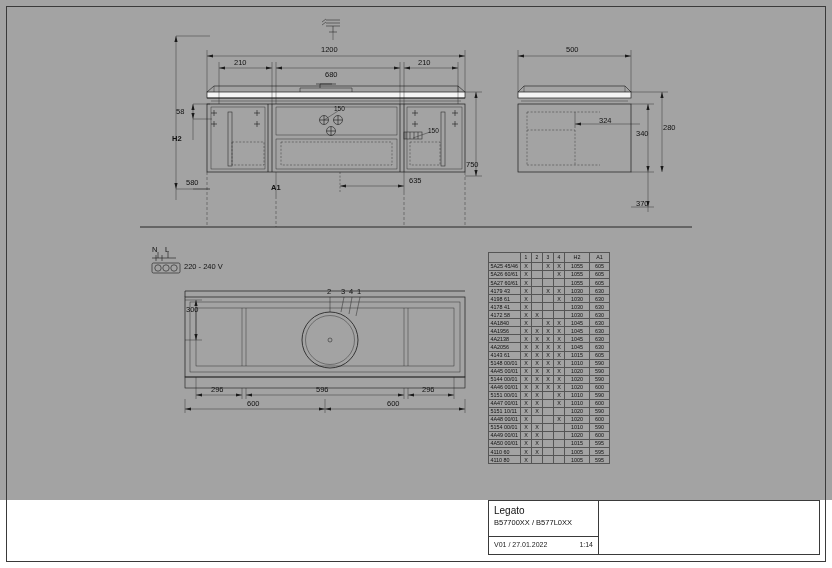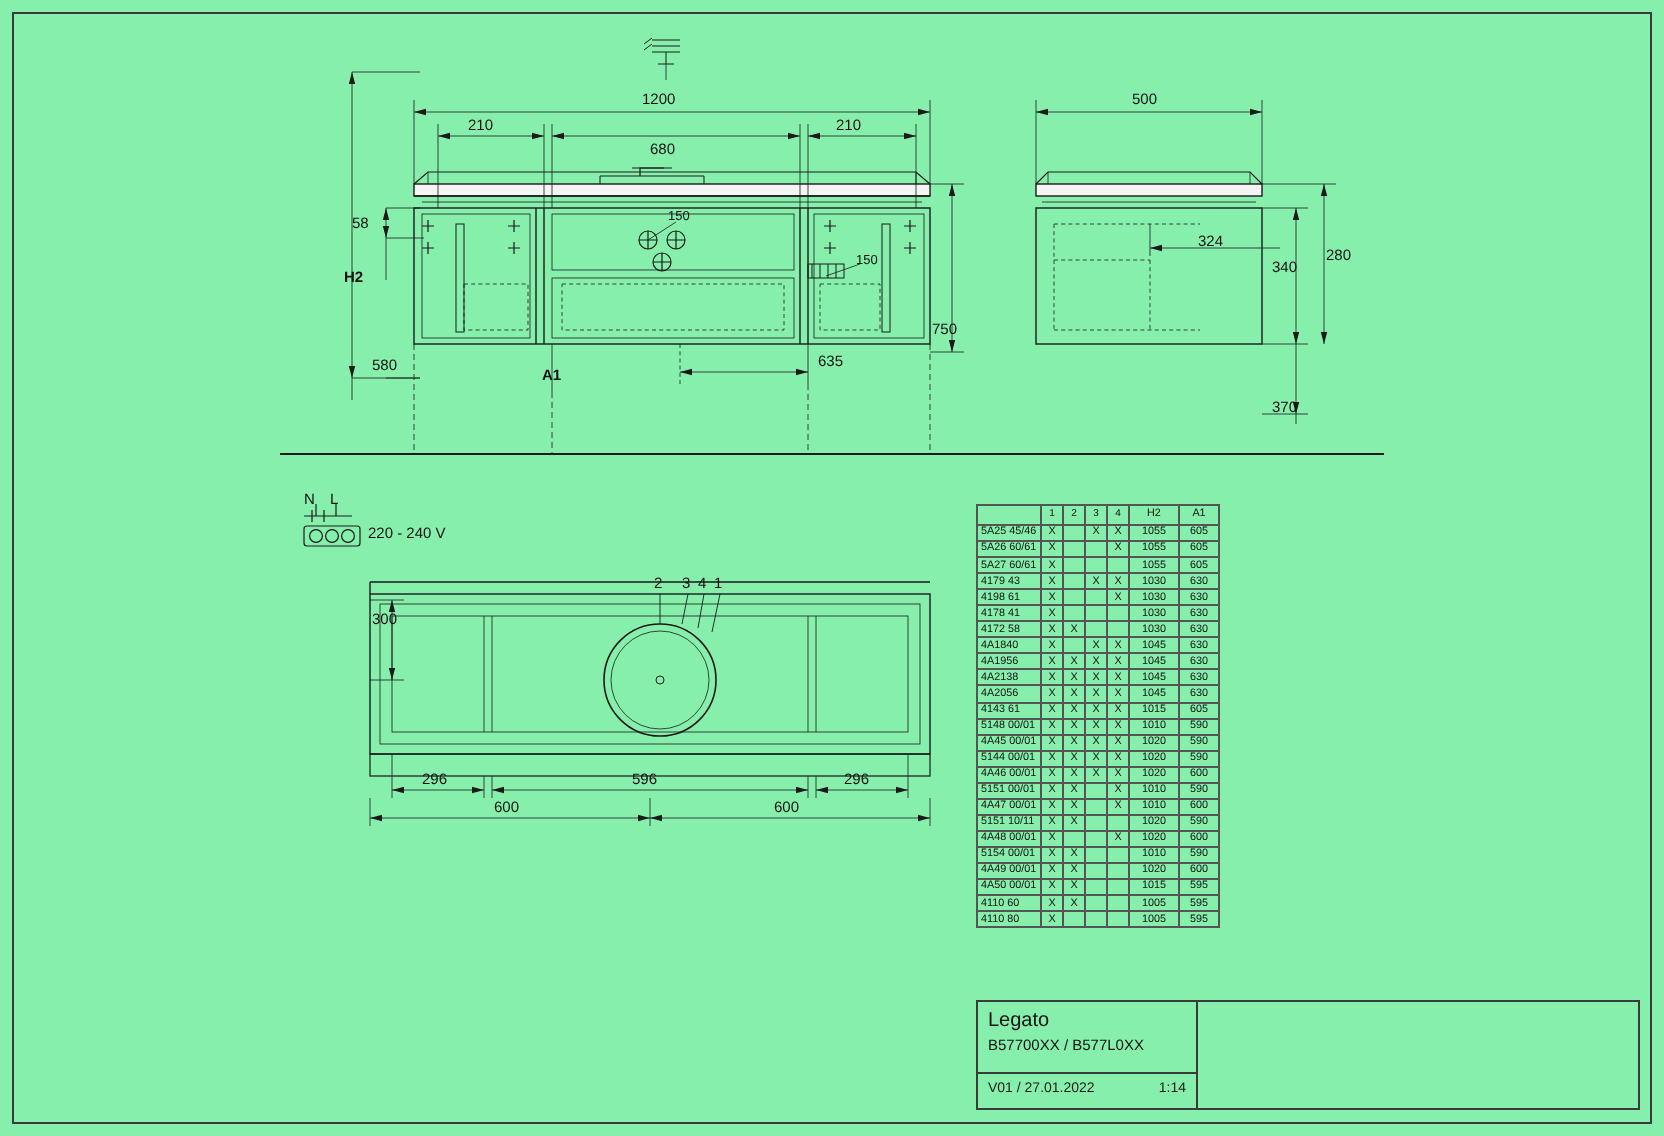--- a/index.html
+++ b/index.html
@@ -6,22 +6,22 @@
   html, body { margin: 0; padding: 0; }
   body {
     width: 832px; height: 568px;
     background: #ffffff;
     font-family: "Liberation Sans", sans-serif;
     color: #1a1a1a;
     overflow: hidden;
   }
   #sheet {
     position: absolute; left: 0; top: 0;
-    width: 832px; height: 568px;
-    background: #86efac;
+    width: 832px; height: 500px;
+    background: #a3a3a3;
   }
   .frame {
     position: absolute;
     left: 6px; top: 6px; width: 820px; height: 556px;
     border: 1px solid #3a3a3a;
   }
   svg.draw { position: absolute; left: 0; top: 0; width: 832px; height: 568px; }
 
   
   .txt {

